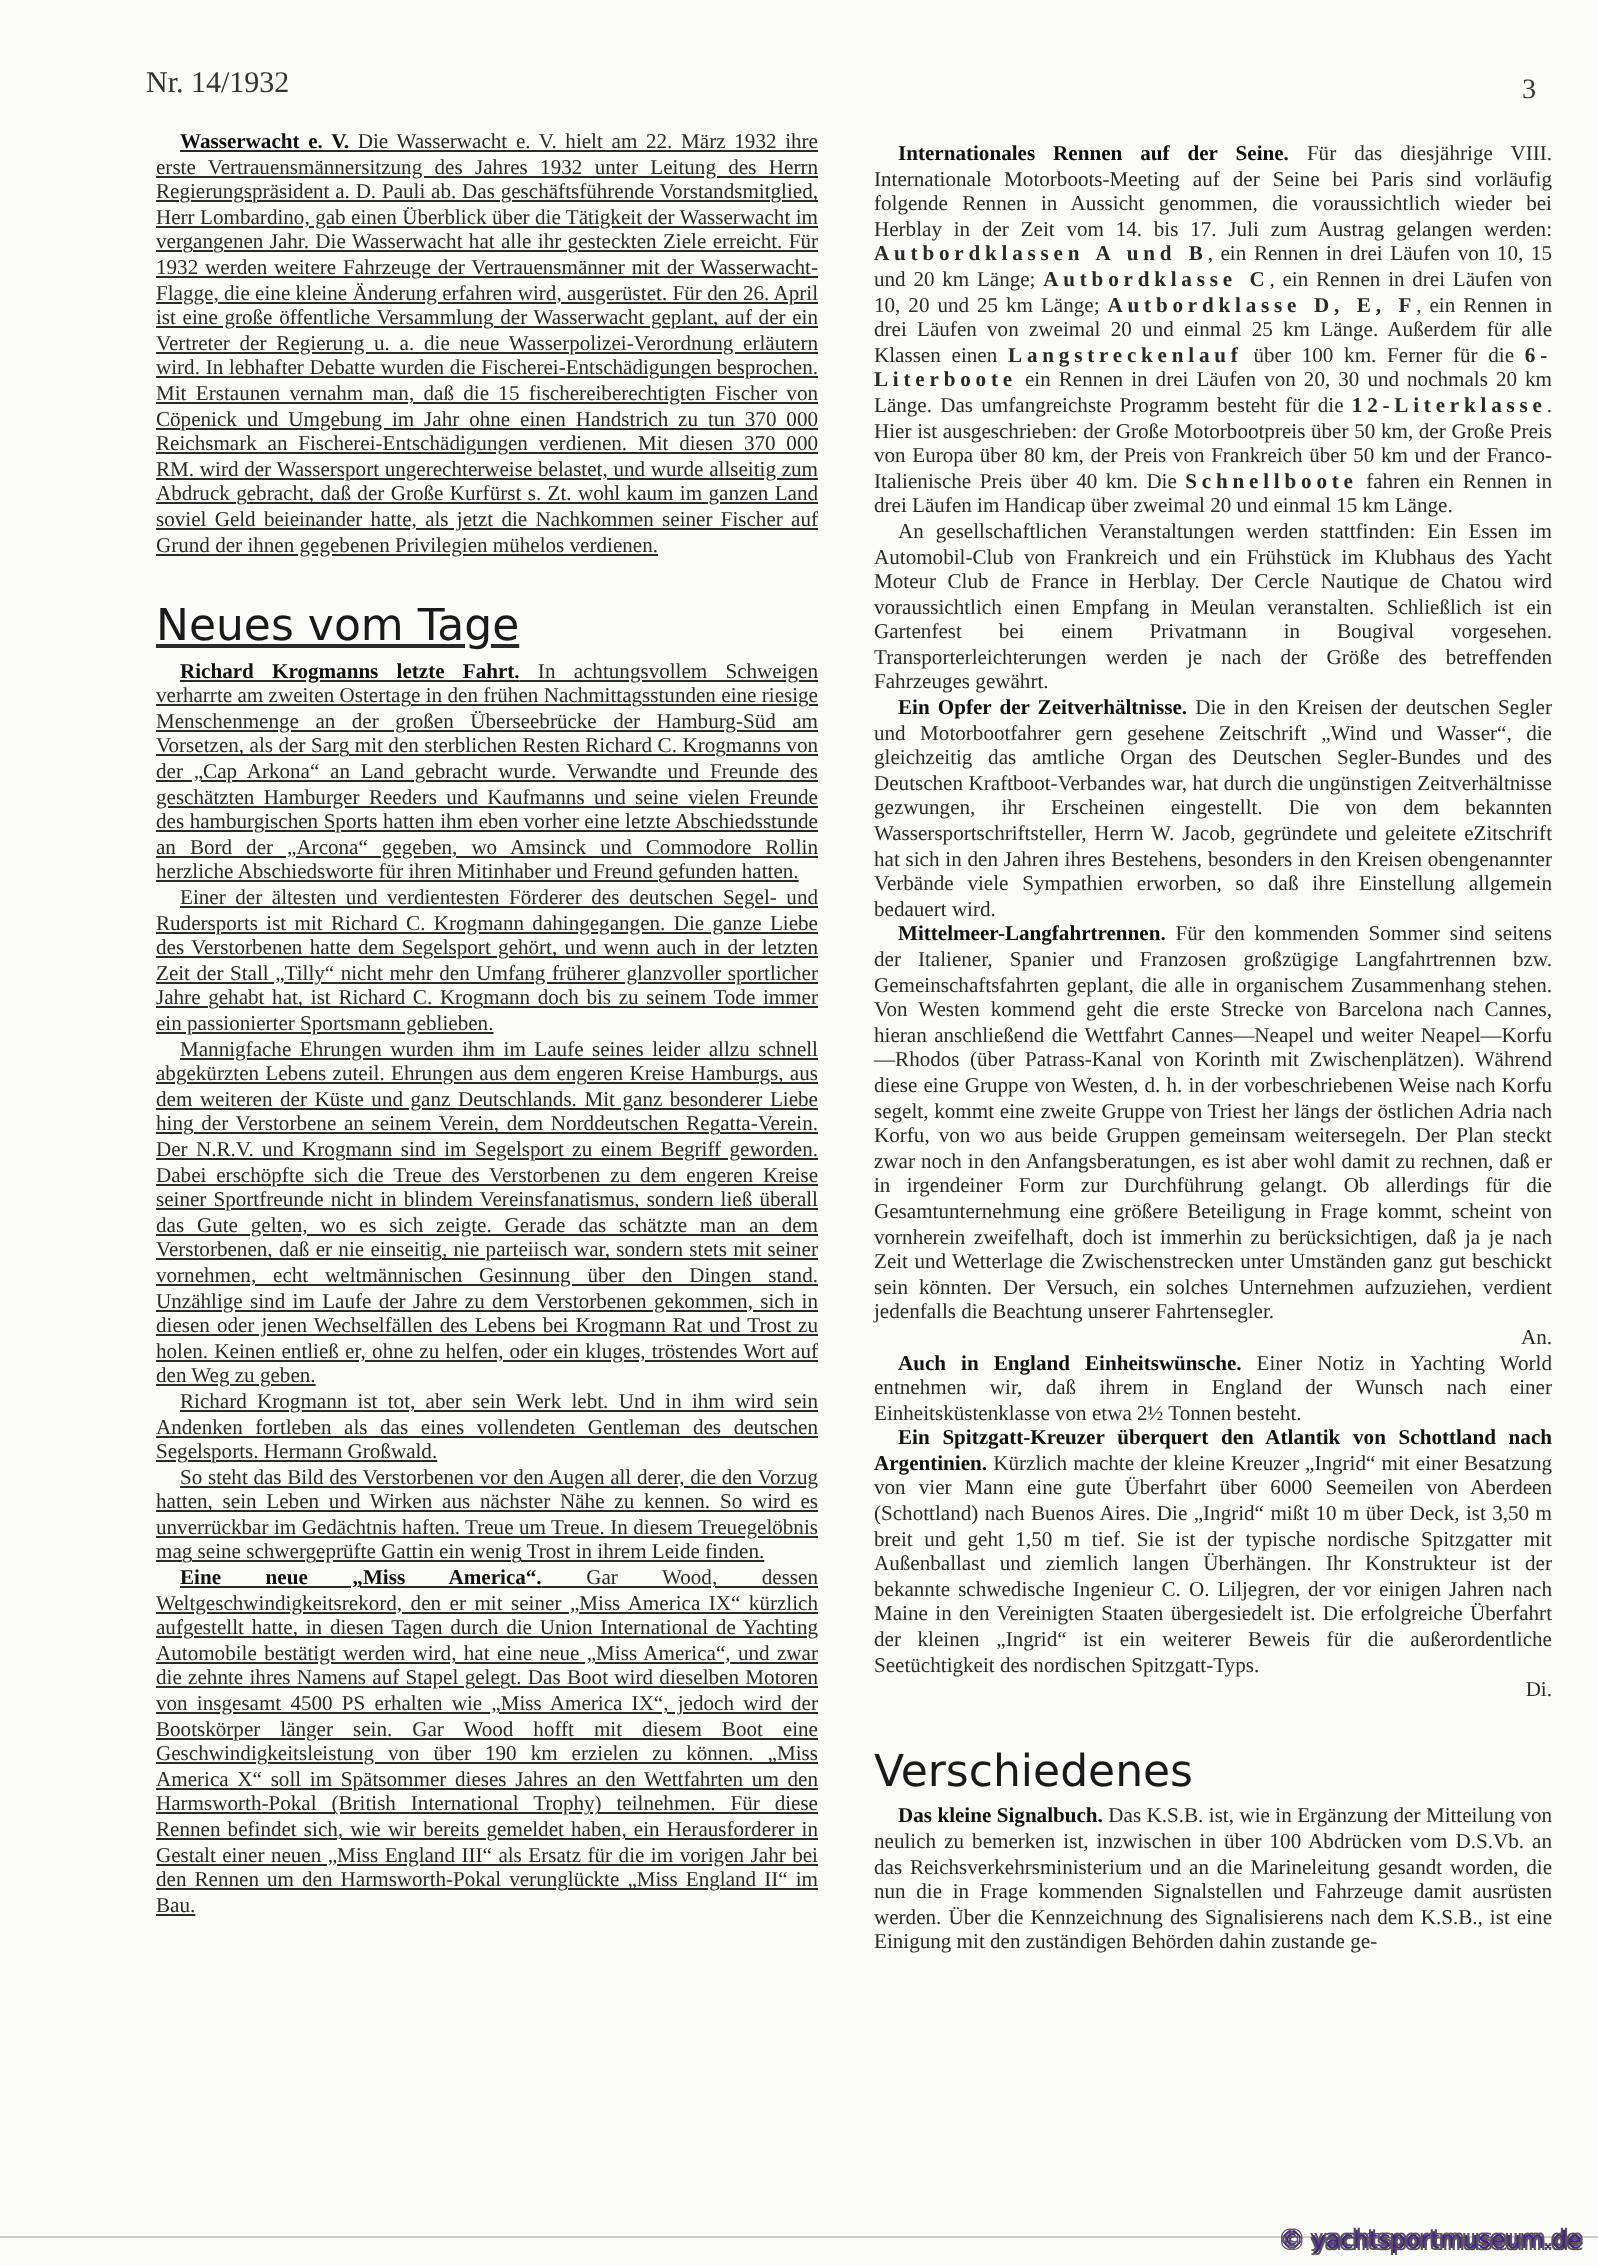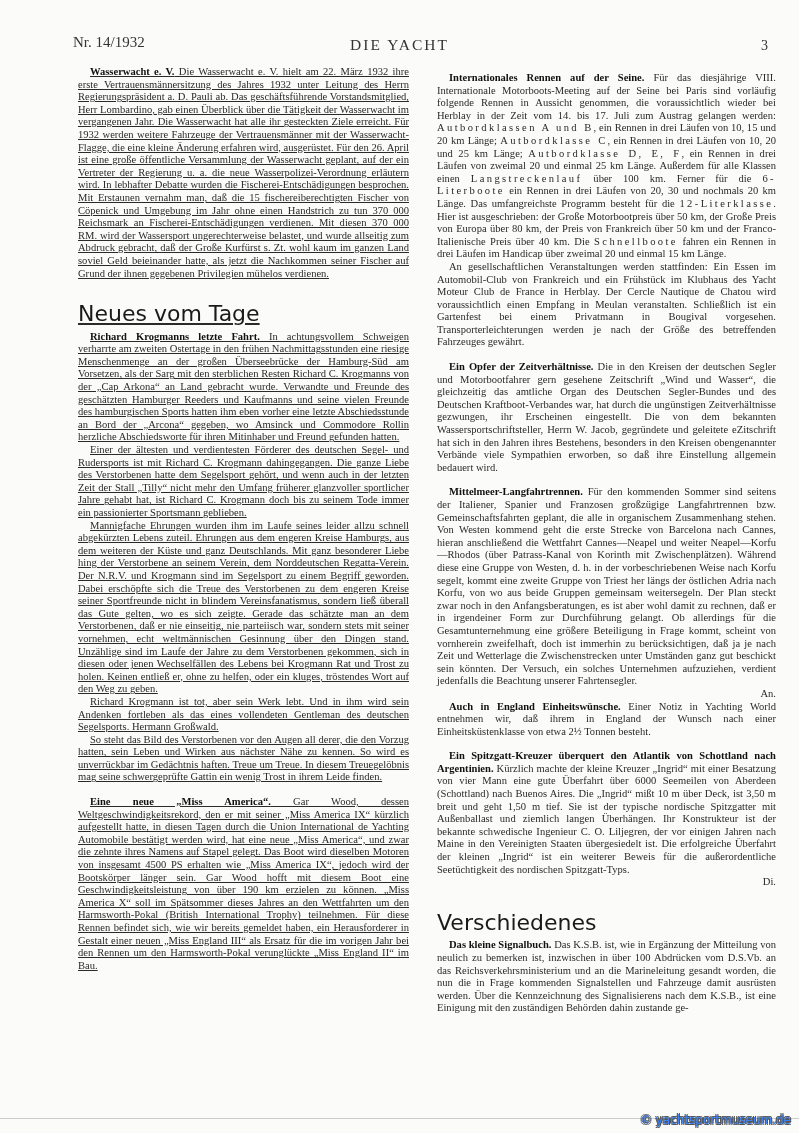--- a/index.html
+++ b/index.html
@@ -7,34 +7,33 @@
          font-family:"Liberation Serif", serif; color:#222; }
   .page { position:absolute; left:0; top:0; width:799px; height:1133px; }
   .hdr-left { position:absolute; left:73px; top:34px; font-size:15px; color:#333;text-align:right; }
   .hdr-center { position:absolute; left:0; right:0; top:36px; text-align:center; font-size:15.5px; letter-spacing:2px; color:#333; }
   .hdr-right { position:absolute; left:761px; top:38px; font-size:14px; color:#333; }
   .col { position:absolute; font-size:10.55px; line-height:12.6px; text-align:justify; color:#2a2a2a; }
   .col-left { left:78px; top:66px; width:331px;text-decoration:underline; }
   .col-right { left:437px; top:72px; width:339px; }
   .col p { margin:0; text-indent:12px; }
   .col .lead { font-weight:bold; color:#111; }
-  .col .gap { margin-top:12px; }
+  .col .gap { }
   .section-title { font-family:"DejaVu Sans", sans-serif; font-size:22px; text-align:left; color:#1a1a1a; margin:28px 0 10px 0; text-indent:0; }
   .sig { text-align:right; text-indent:0; }
-  .sp { letter-spacing:2.4px; }
-  .watermark { position:absolute; right:8px; bottom:6px; font-family:"DejaVu Sans", sans-serif; font-size:12px; color:#3b82f6;
+  .sp { letter-spacing:2.4px;font-weight:bold; }
+  .watermark { position:absolute; right:8px; bottom:6px; font-family:"DejaVu Sans", sans-serif; font-size:12px; color:#4c1d95;
                text-shadow: -1px -1px 0 #555, 1px -1px 0 #555, -1px 1px 0 #555, 1px 1px 0 #555; }
   .bottom-edge { position:absolute; left:0; right:0; top:1118px; height:1px; background:#ccc; }
 </style>
 </head>
 <body>
 
 <div class="page">
   <div class="hdr-left">Nr. 14/1932</div>
-  <div class="hdr-center">DIE YACHT</div>
   <div class="hdr-right">3</div>
 
   <div class="col col-left">
     <div>
       <p><span class="lead">Wasserwacht e. V.</span><span> Die Wasserwacht e. V. hielt am 22. März 1932 ihre erste Vertrauensmännersitzung des Jahres 1932 unter Leitung des Herrn Regierungspräsident a. D. Pauli ab. Das geschäftsführende Vorstandsmitglied, Herr Lombardino, gab einen Überblick über die Tätigkeit der Wasserwacht im vergangenen Jahr. Die Wasserwacht hat alle ihr gesteckten Ziele erreicht. Für 1932 werden weitere Fahrzeuge der Vertrauensmänner mit der Wasserwacht-Flagge, die eine kleine Änderung erfahren wird, ausgerüstet. Für den 26. April ist eine große öffentliche Versammlung der Wasserwacht geplant, auf der ein Vertreter der Regierung u. a. die neue Wasserpolizei-Verordnung erläutern wird. In lebhafter Debatte wurden die Fischerei-Entschädigungen besprochen. Mit Erstaunen vernahm man, daß die 15 fischereiberechtigten Fischer von Cöpenick und Umgebung im Jahr ohne einen Handstrich zu tun 370 000 Reichsmark an Fischerei-Entschädigungen verdienen. Mit diesen 370 000 RM. wird der Wassersport ungerechterweise belastet, und wurde allseitig zum Abdruck gebracht, daß der Große Kurfürst s. Zt. wohl kaum im ganzen Land soviel Geld beieinander hatte, als jetzt die Nachkommen seiner Fischer auf Grund der ihnen gegebenen Privilegien mühelos verdienen.</span></p>
     </div>
 
     <div class="section-title">Neues vom Tage</div>
 
     <div>

